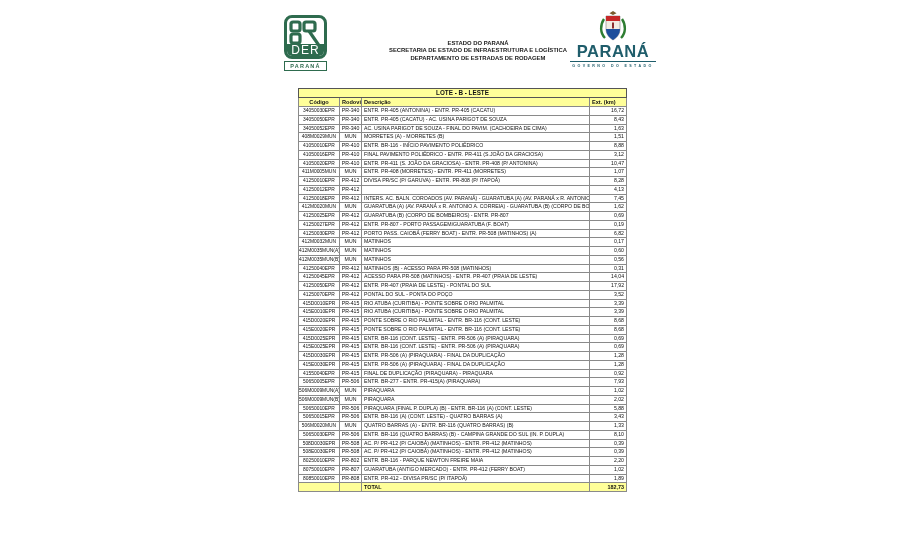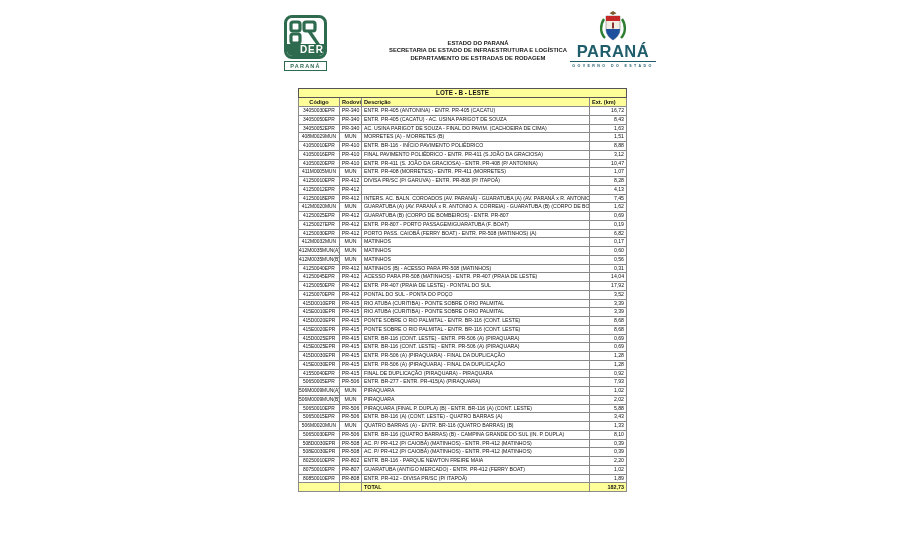--- a/index.html
+++ b/index.html
@@ -17,21 +17,21 @@
 
   
   .der-logo{position:absolute;left:284px;top:15px;width:43px;}
   .der-box{
     width:43px;height:44px;border:3px solid var(--green);border-radius:8px;
     background:#fff;position:relative;overflow:hidden;
   }
   .der-box svg{display:block;margin:1px auto 0;}
   .der-bar{
     position:absolute;left:0;right:0;bottom:0;height:12px;background:var(--green);
-    color:#fff;font-weight:bold;font-size:10px;line-height:12px;text-align:right;letter-spacing:1px;
+    color:#fff;font-weight:normal;font-size:12px;line-height:12px;text-align:center;letter-spacing:1px;
   }
   .der-state{
     margin-top:2px;border:1.5px solid var(--green);height:10px;line-height:8px;
     text-align:center;font-size:5.5px;font-weight:bold;color:var(--green);letter-spacing:1.2px;
   }
 
   .org-block{
     position:absolute;left:348px;top:40px;width:260px;text-align:center;
     font-weight:bold;font-size:5.9px;line-height:7.3px;color:#1a1a1a;
   }

